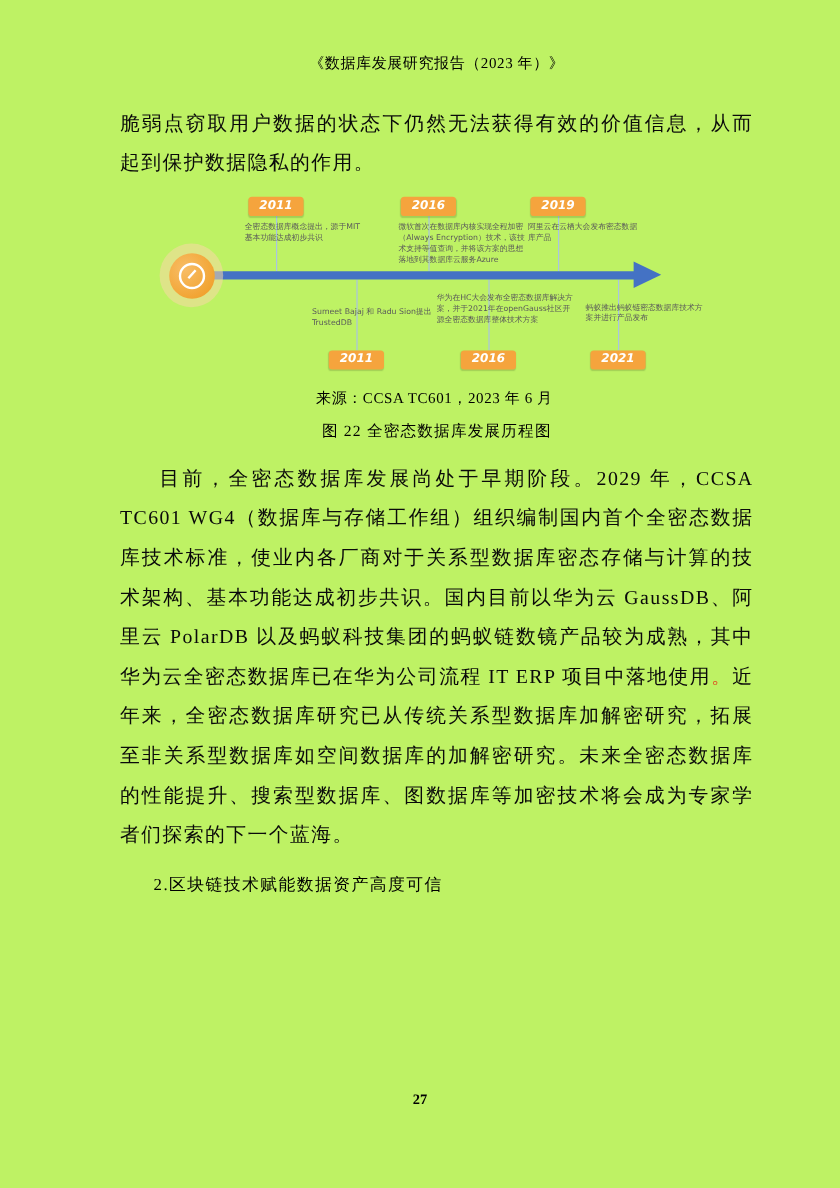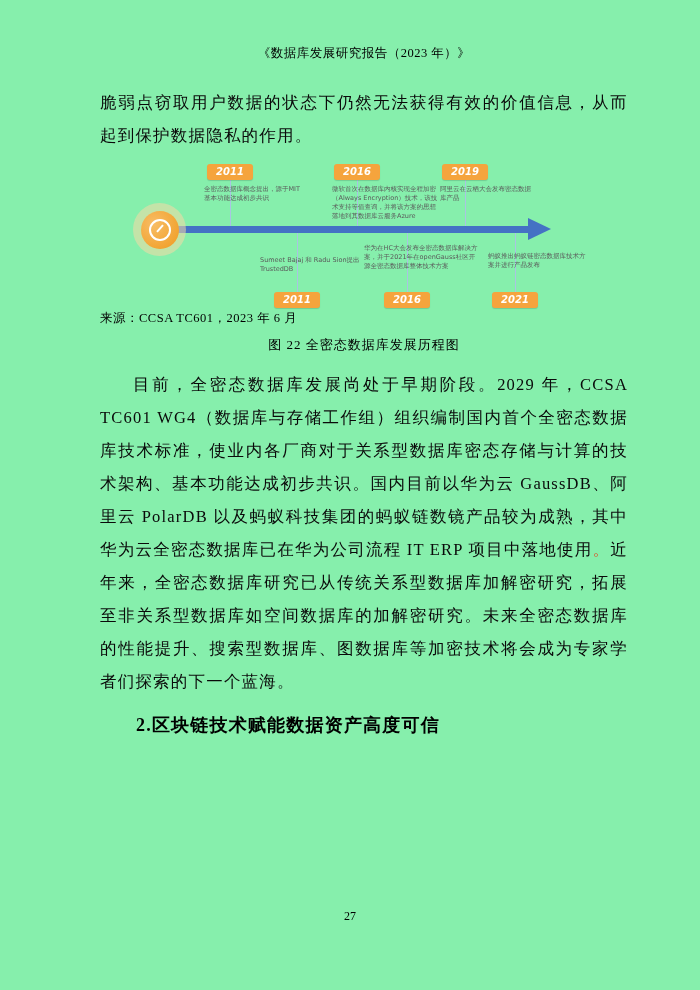--- a/index.html
+++ b/index.html
@@ -2,21 +2,21 @@
 <html><head>
 <meta charset="utf-8">
 <style>
   * { margin:0; padding:0; box-sizing:border-box; }
   html,body { background:#f2f2f2; }
   body { font-family:"Liberation Serif","DejaVu Serif",serif; }
   .page {
     position:relative;
     width:700px; height:990px;
     margin:0 auto;
-    background:#86efac;
+    background:#bef264;
     box-shadow:0 0 4px rgba(0,0,0,.25);
     padding:45px 72px 0 100px;
     overflow:hidden;
   }
   .doc-header {
     text-align:center;
     font-size:12.5px;
     color:#000;
     letter-spacing:.5px;
     margin-bottom:24px;
@@ -86,49 +86,51 @@
     font-style:italic;
   }
   .tl-text {
     position:absolute;
     font-family:"DejaVu Sans","Liberation Sans",sans-serif;
     font-size:6.5px; line-height:1.4;
     color:#5a5a5a;
     text-align:left;
   }
   .fig-source {
-    text-align:left;
+    text-align:center;
     font-size:12.5px;
     letter-spacing:.5px;
+    margin-top:14px;
     padding-right:4px;
     color:#000;
   }
   .fig-caption {
     text-align:center;
     font-size:13px;
     letter-spacing:1px;
     margin-top:9px;
     color:#000;
   }
   .section-heading {
-    font-size:18px; font-weight:bold;
+    font-size:14px; font-weight:normal;
     text-indent:2em;
     line-height:34px;
     letter-spacing:1.2px;
     margin:10px 0 6px 0;
     color:#000;
   }
   .body-block { margin-top:14px; }
   .page-number {
     position:absolute;
     bottom:66px; left:0;
     width:100%;
     text-align:center;
     font-size:12px;
     color:#000;
+    font-weight:bold;
   }
 </style>
 </head>
 <body>
 
 <div class="page">
 
   <div class="doc-header">《数据库发展研究报告（2023 年）》</div>
 
   <p class="para">脆弱点窃取用户数据的状态下仍然无法获得有效的价值信息，从而起到保护数据隐私的作用。</p>

